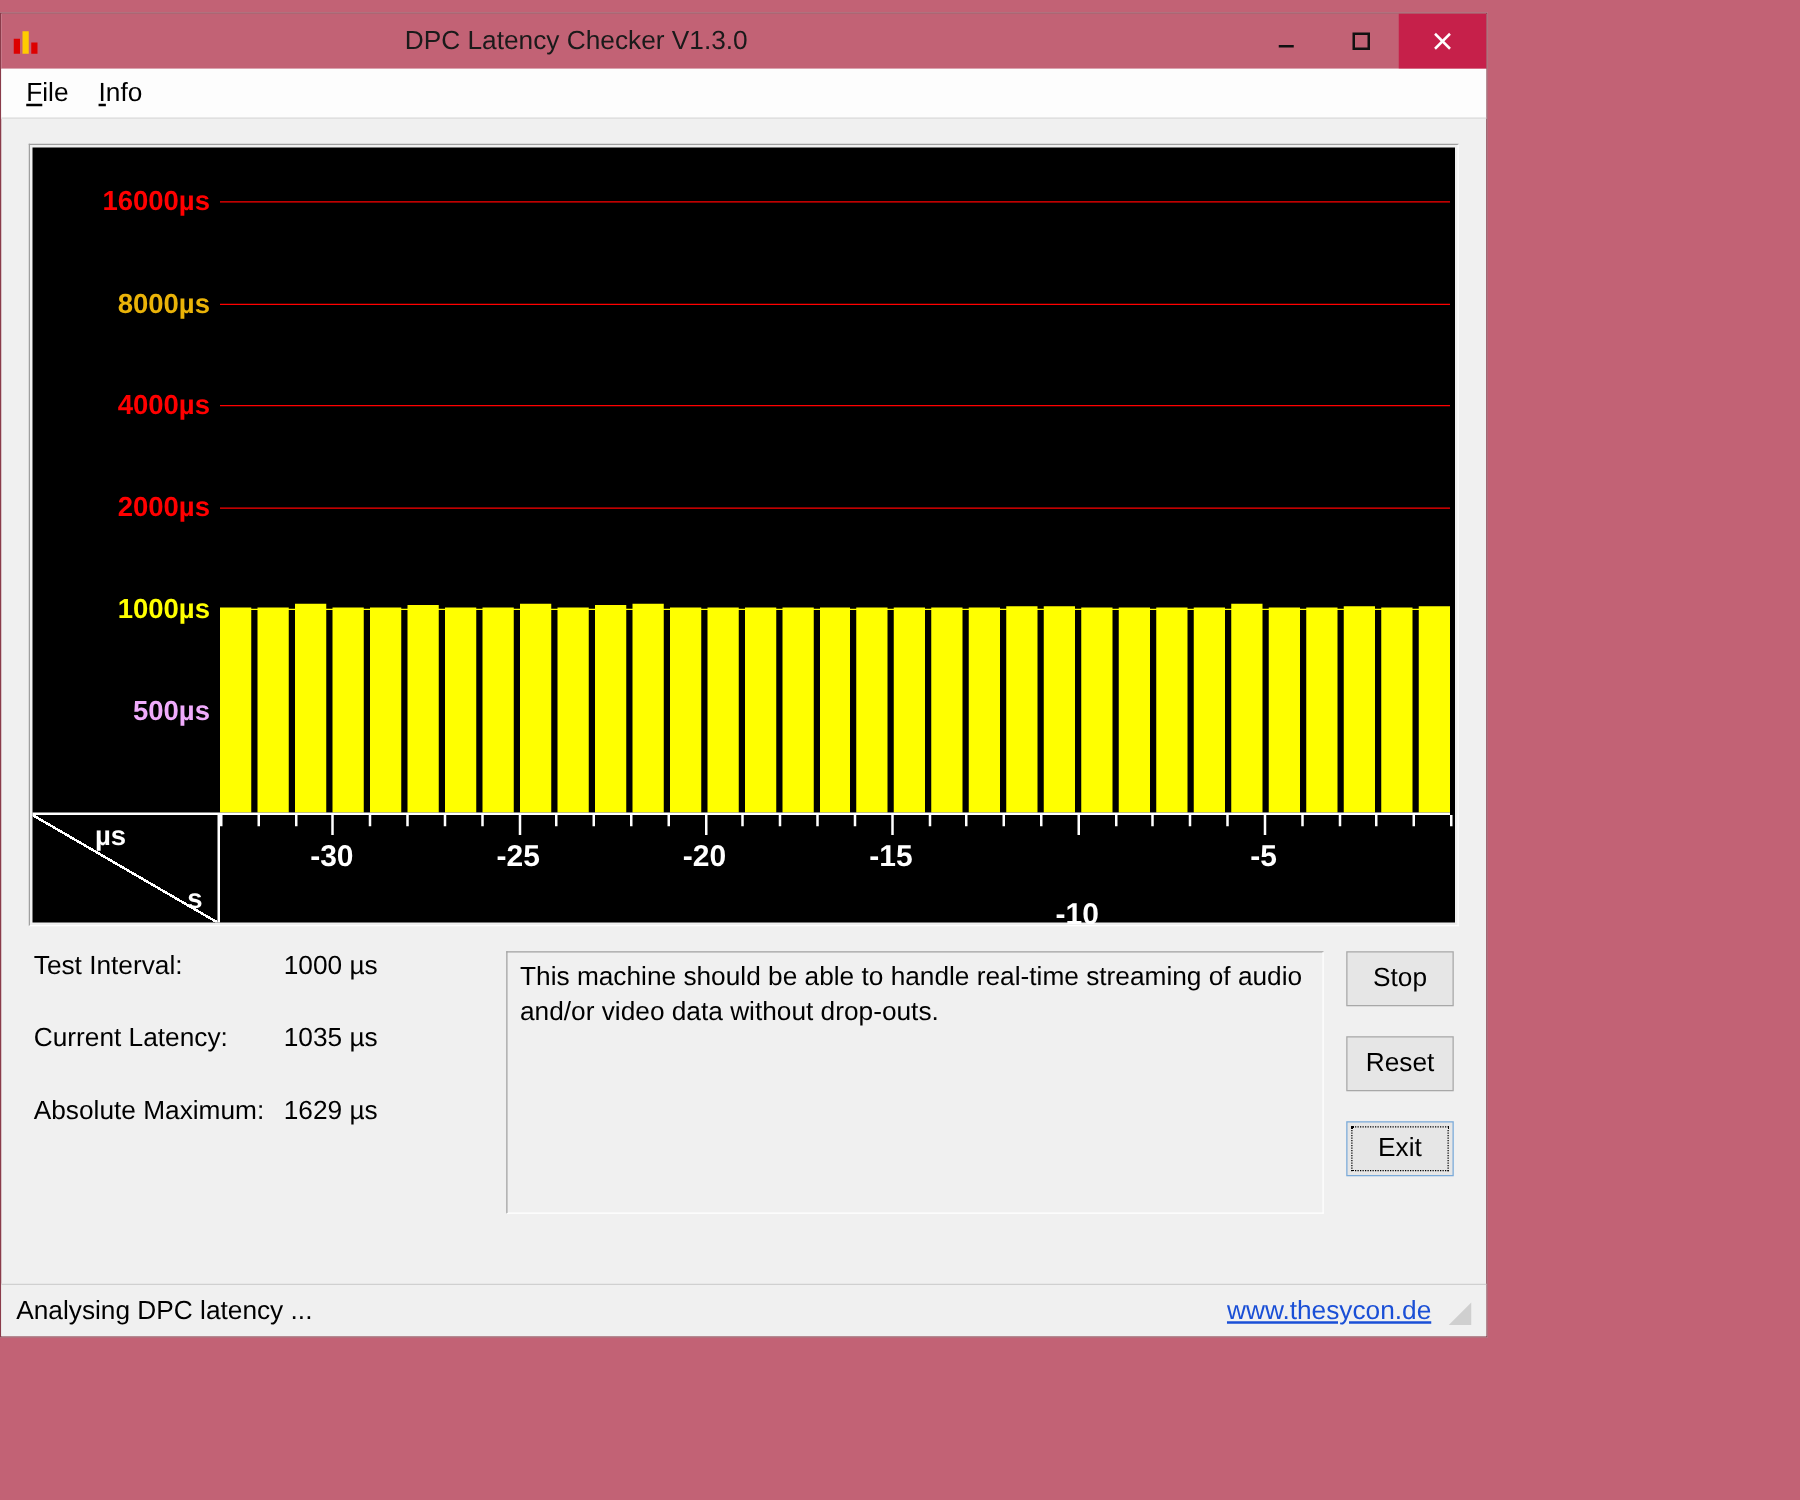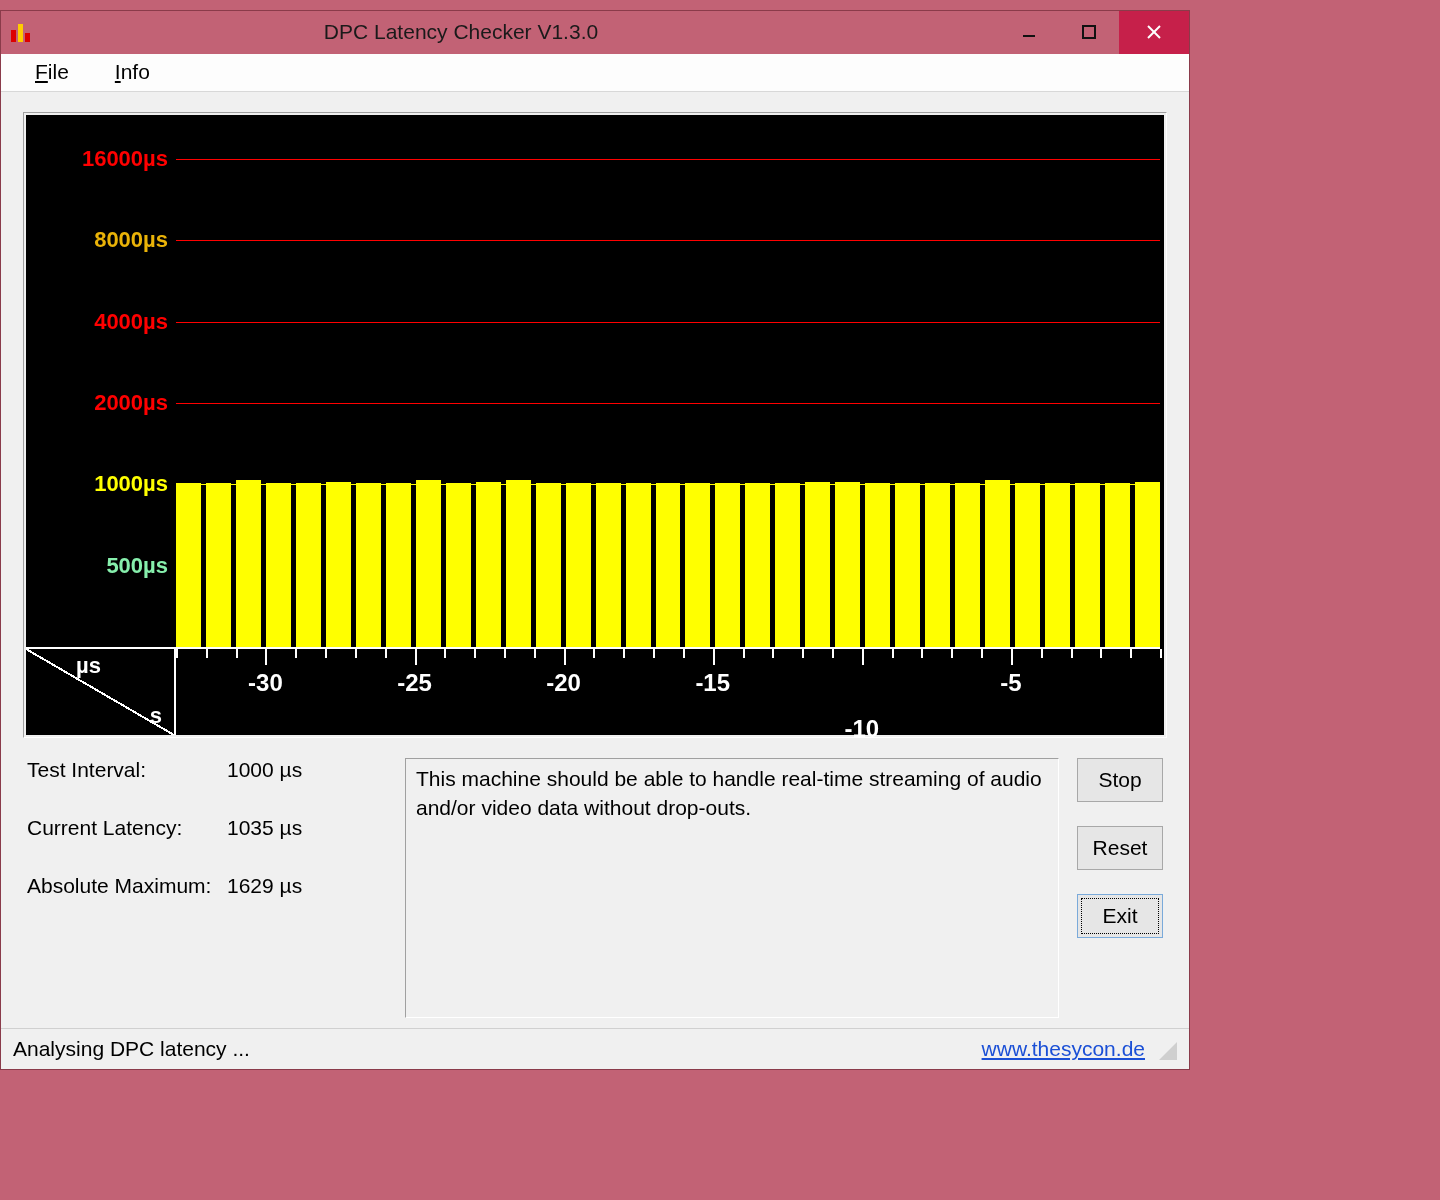--- a/index.html
+++ b/index.html
@@ -42,22 +42,22 @@
     width: 60px; height: 100%;
     display: flex; align-items: center; justify-content: center;
     color: #111;
   }
   .winbtn.close { background: #c6204a; color: #fff; width: 70px;}
   .menubar {
     height: 40px;
     background: #fdfdfd;
     border-bottom: 1px solid #d8d8d8;
     display: flex; align-items: center;
-    padding: 0 34px;
-    gap: 46px;
+    padding: 0 20px;
+    gap: 24px;
     font-size: 21px;
   }
   .menubar .menu u { text-decoration: underline; }
   .client {
     flex: 1;
     padding: 20px 22px 0 22px;
     display: flex; flex-direction: column;
   }
   .chart-frame {
     border: 1px solid #a0a0a0;
@@ -111,21 +111,21 @@
   .lower {
     display:flex; gap:18px; padding: 20px 4px 10px 4px;
   }
   .metrics { width: 360px; font-size:21px; }
   .mrow { display:flex; height:58px; align-items:flex-start; }
   .mrow .lab { width:200px; }
   .msgbox {
     flex:1; border:1px solid #a0a0a0; background:#f0f0f0;
     border-right-color:#fff; border-bottom-color:#fff;
     padding:6px 10px; font-size:21px; line-height:1.35;
-    height:260px;
+    height:210px;
   }
   .btns { width:86px; display:flex; flex-direction:column; gap:24px;}
   .btn {
     height:44px; border:1px solid #a8a8a8; background:#e6e6e6;
     display:flex; align-items:center; justify-content:center;
     font-size:21px;
   }
   .btn.focus { outline:1px dotted #000; outline-offset:-5px; border:1px solid #7aaada;}
   .statusbar {
     height:42px; border-top:1px solid #d0d0d0; background:#f0f0f0;
@@ -180,21 +180,21 @@
   <div class="menubar">
     <span class="menu"><u>F</u>ile</span>
     <span class="menu"><u>I</u>nfo</span>
   </div>
 
   <div class="client">
 
     <div class="chart-frame">
       <div class="chart" id="chart">
         <div class="ylabels" id="ylabels">
-            <div class="ylab" style="top: 84.5188%; color: #86efac;">500µs</div>
+            <div class="ylab" style="top: 84.5188%; color: #f0abfc;">500µs</div>
             <div class="ylab" style="top: 69.0375%; color: rgb(255, 255, 0);">1000µs</div>
             <div class="ylab" style="top: 53.5563%; color: rgb(255, 0, 0);">2000µs</div>
             <div class="ylab" style="top: 38.075%; color: rgb(255, 0, 0);">4000µs</div>
             <div class="ylab" style="top: 22.5938%; color: #eab308;">8000µs</div>
             <div class="ylab" style="top: 7.11257%; color: rgb(255, 0, 0);">16000µs</div>
           </div>
         <div class="plot-area" id="plot">
           <div class="bars" id="bars">
               <div class="bar" style="height: 31.1847%;"></div>
               <div class="bar" style="height: 31.1847%;"></div>

